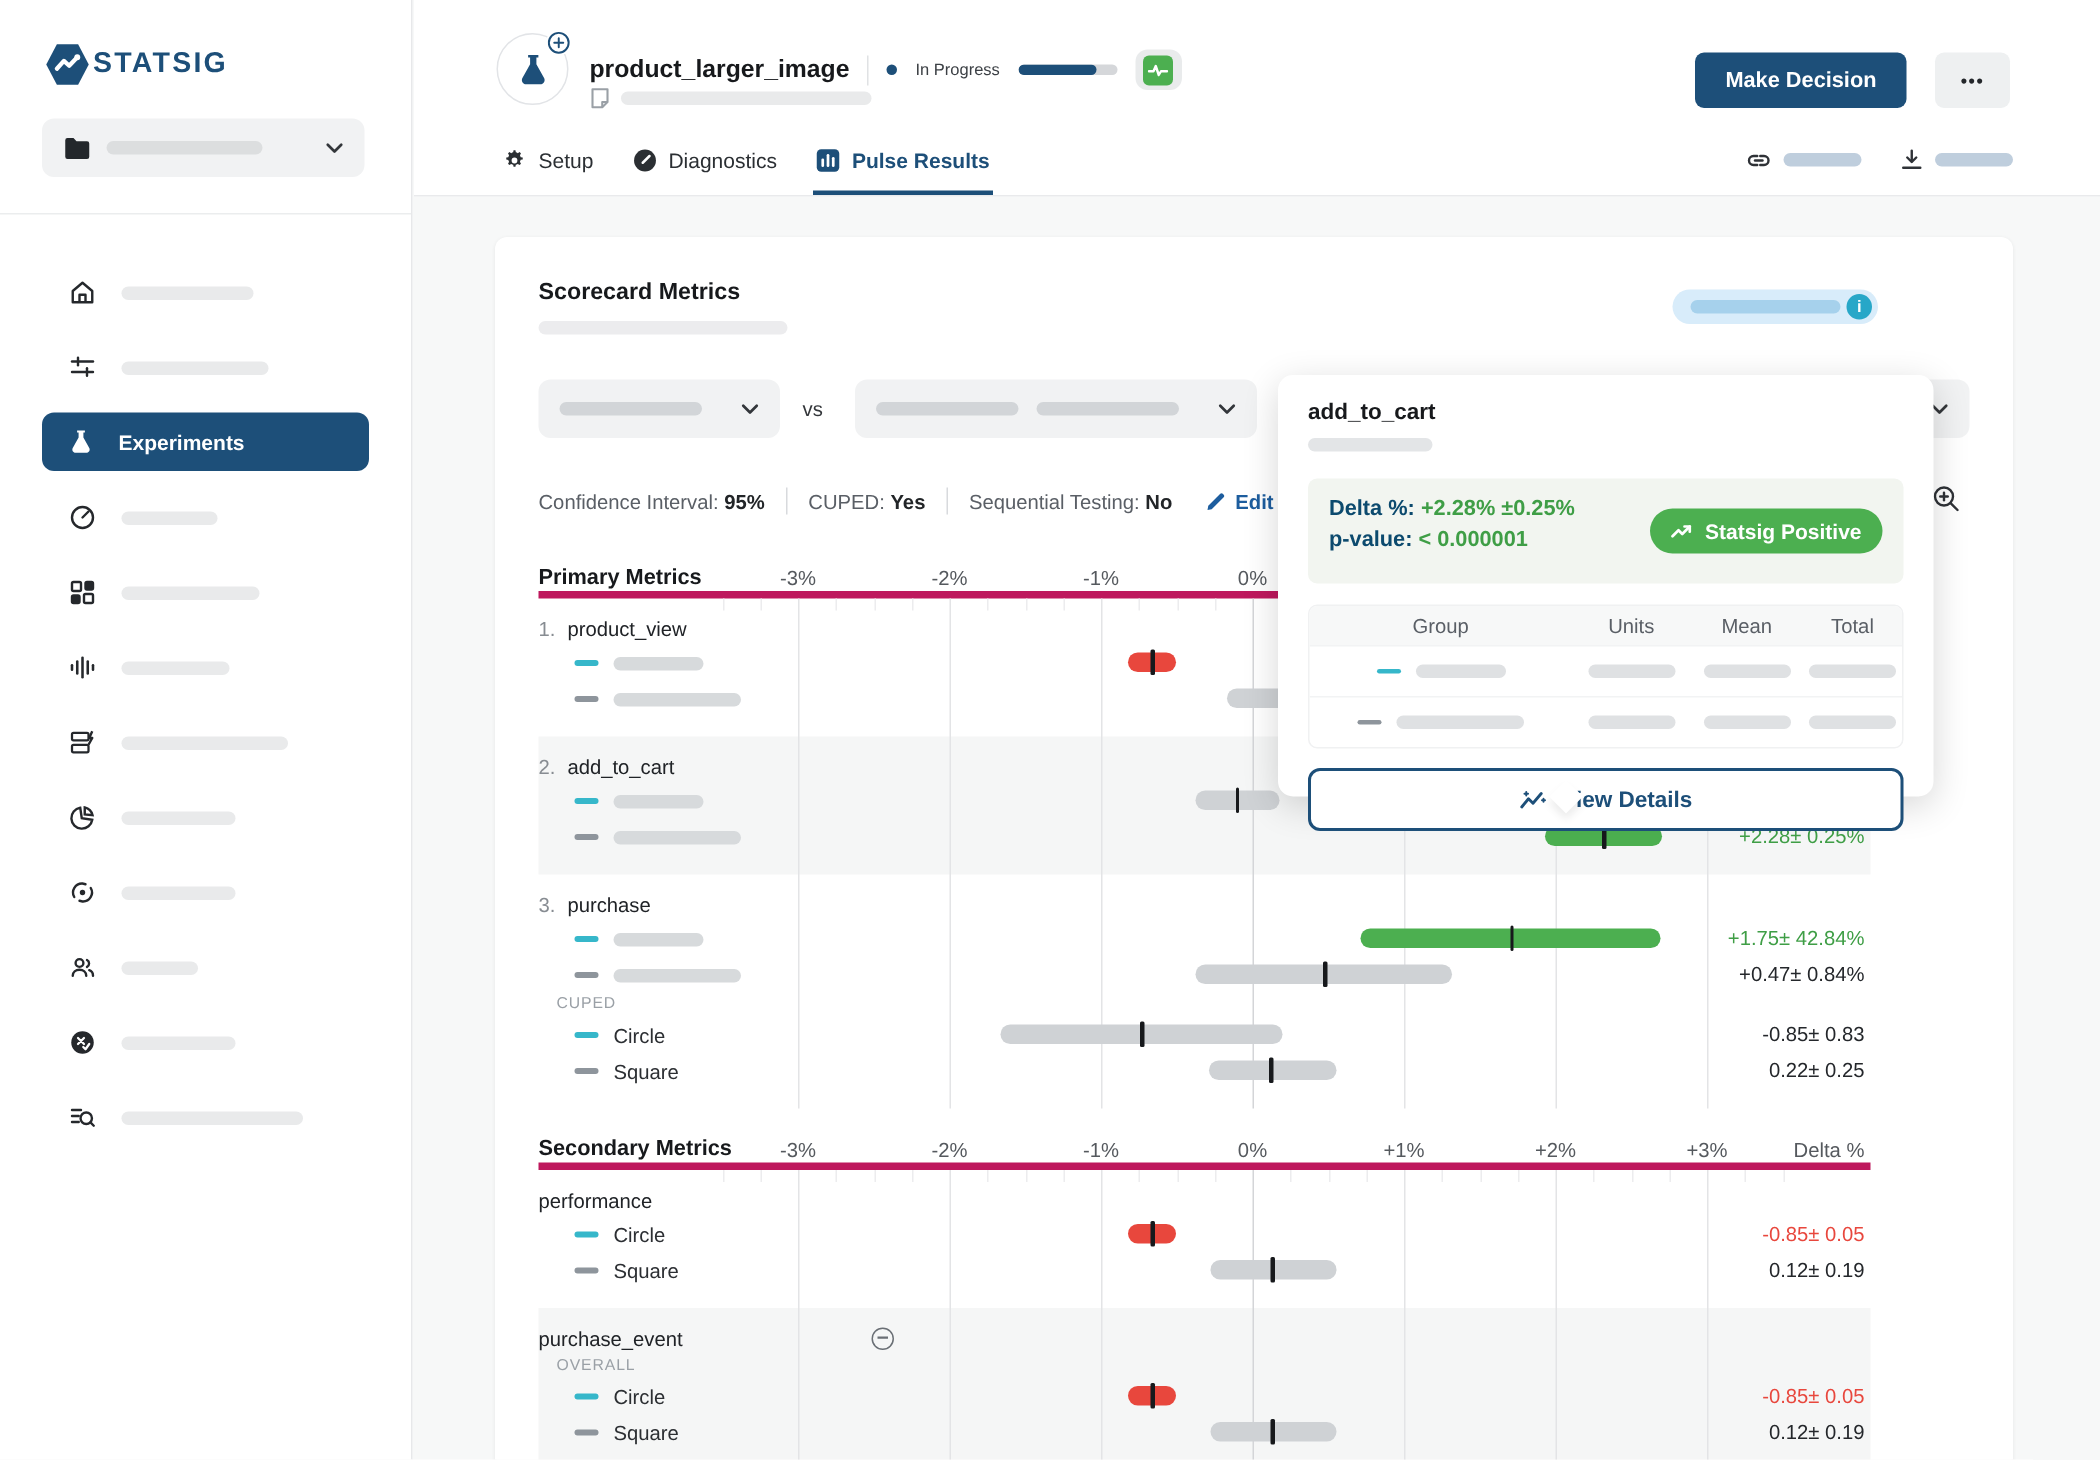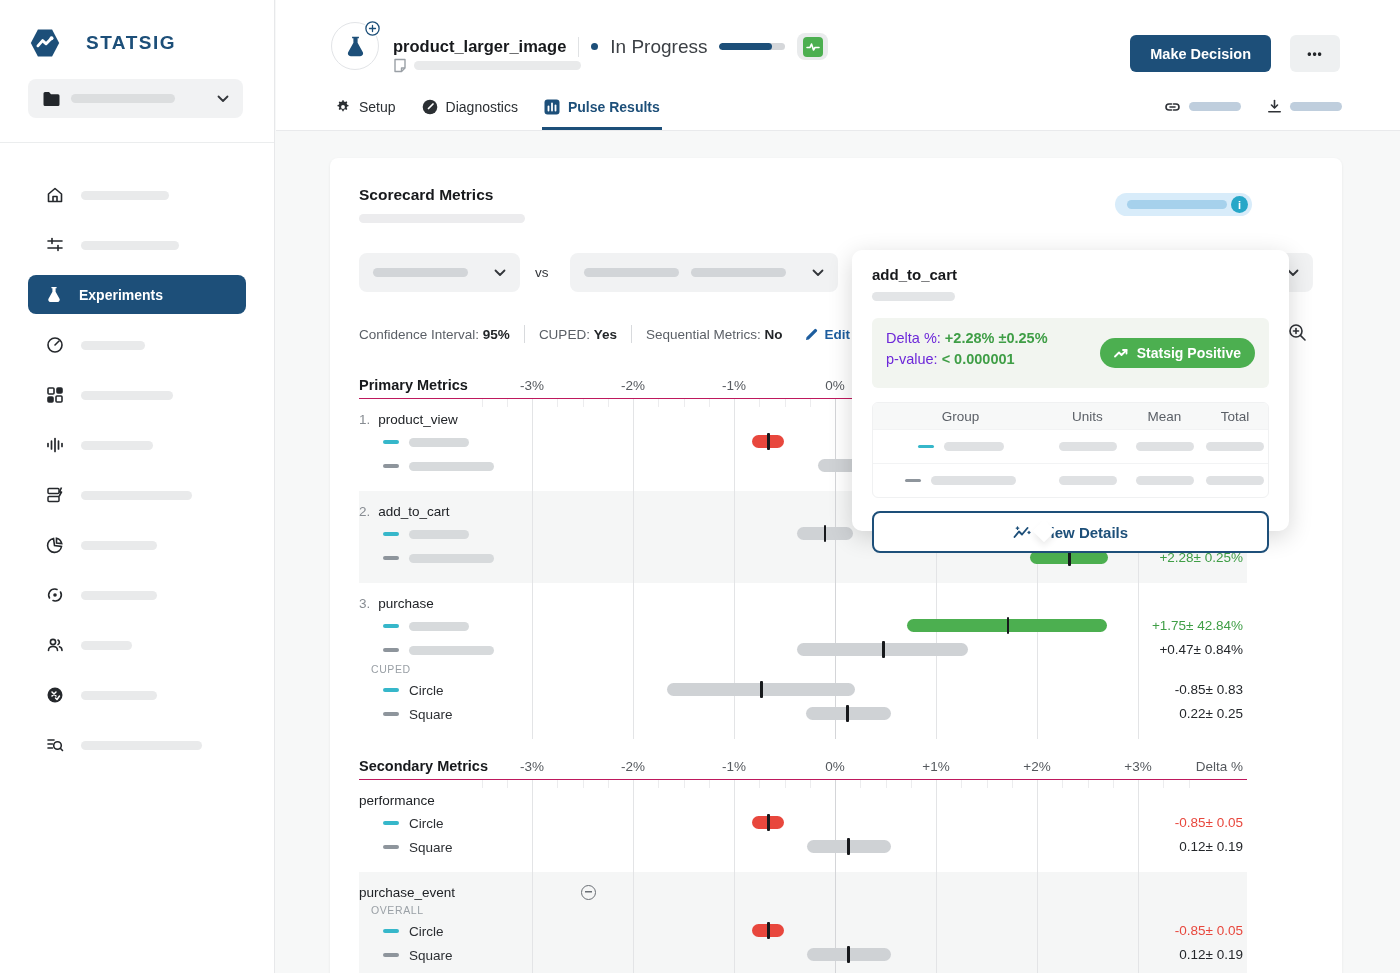--- a/index.html
+++ b/index.html
@@ -2,41 +2,41 @@
 <html><head>
 <meta charset="utf-8">
 <style>
   * { margin:0; padding:0; box-sizing:border-box; }
   html,body { width:1400px; height:973px; overflow:hidden; }
   body { font-family:"Liberation Sans", sans-serif; background:#f7f8f8; position:relative; color:#24272b; }
   .ph { display:inline-block; height:9px; border-radius:5px; background:#e9eaeb; }
 
   
   .sidebar { position:absolute; left:0; top:0; width:275px; height:973px; background:#fff; border-right:1px solid #e7e8ea; z-index:10; }
-  .logo { display:flex; align-items:center; gap:24px; margin:26px 0 0 28px; }
+  .logo { display:flex; align-items:center; gap:0; margin:26px 0 0 28px; }
   .logo-text { font-size:19px; font-weight:800; letter-spacing:1.5px; color:#1d4f79; }
   .proj-dd { position:absolute; left:28px; top:79px; width:215px; height:39px; background:#f1f2f3; border-radius:8px; display:flex; align-items:center; padding:0 14px; gap:10px; cursor:pointer; }
   .proj-dd .ph { width:104px; background:#dcdedf; }
   .proj-dd .chev { margin-left:auto; }
   .sb-divider { position:absolute; left:0; top:142px; width:100%; height:1px; background:#ebedee; }
   .sb-nav { position:absolute; top:156px; left:0; right:0; padding-top:14px; }
   .sb-item { height:50px; margin:0 28px; display:flex; align-items:center; gap:17px; padding-left:18px; cursor:pointer; border-radius:8px; }
   .sb-item svg { flex:none; }
   .sb-item.active { background:#1d4f79; height:39px; margin-top:5px; margin-bottom:6px; }
   .sb-item.active .sb-label { color:#fff; font-size:14px; font-weight:700; }
 
   
   .topbar { position:absolute; left:276px; top:0; width:1124px; height:131px; background:#fff; border-bottom:1px solid #e9eaec; z-index:5; }
   .exp-avatar { position:absolute; left:55px; top:22px; width:48px; height:48px; border:1px solid #e2e4e7; border-radius:50%; background:#fff; display:flex; align-items:center; justify-content:center; }
   .plus-badge { position:absolute; right:-3px; top:-3px; width:17px; height:17px; background:#fff; border-radius:50%; display:flex; align-items:center; justify-content:center; }
   .exp-title-row { position:absolute; left:117px; top:33px; display:flex; align-items:center; gap:12px; white-space:nowrap; }
   .exp-title { font-size:16.5px; font-weight:700; color:#17191c; }
   .vdiv { width:1px; height:20px; background:#e0e2e4; }
   .status-dot { width:7px; height:7px; border-radius:50%; background:#1d4f79; }
-  .status-text { font-size:19px; color:#3c4045; }
+  .status-text { font-size:11px; color:#3c4045; }
   .progress { width:66px; height:7px; border-radius:4px; background:#d5d7da; overflow:hidden; }
   .progress .fill { display:block; height:100%; width:79%; background:#1d4f79; border-radius:4px; }
   .health-chip { width:31px; height:27px; background:#e9ebec; border-radius:8px; display:flex; align-items:center; justify-content:center; cursor:pointer; }
   .health-ico { width:20px; height:20px; background:#4caf50; border-radius:4px; display:flex; align-items:center; justify-content:center; }
   .exp-desc-row { position:absolute; left:117px; top:58px; display:flex; align-items:center; gap:7px; }
   .exp-desc-row .ph { width:167px; }
   .actions-row { position:absolute; right:60px; top:35px; display:flex; gap:19px; }
   .btn-primary { background:#1d4f79; color:#fff; font-family:inherit; font-size:14.5px; font-weight:700; border:none; border-radius:6px; height:37px; padding:0 20px; cursor:pointer; }
   .btn-more { background:#eef0f1; color:#24272b; font-family:inherit; font-size:12px; font-weight:700; letter-spacing:1px; border:none; border-radius:6px; height:37px; width:50px; cursor:pointer; }
   .share-row { position:absolute; right:58px; top:99px; display:flex; align-items:center; gap:8px; }
@@ -62,21 +62,21 @@
   .vs { position:absolute; left:205px; top:107px; font-size:13.5px; color:#33363a; }
   .settings-row { position:absolute; left:29px; top:167px; display:flex; align-items:center; gap:14px; font-size:13.5px; color:#5a5f66; }
   .settings-row b { color:#222528;margin-top:48px; }
   .sdiv { width:1px; height:18px; background:#d8dadd; }
   .edit-link { display:flex; align-items:center; gap:6px; color:#1d5d9e; font-weight:700; cursor:pointer; margin-left:8px; }
   .zoom-ico { position:absolute; left:958px; top:165px; cursor:pointer; }
 
   
   #chart-root { position:absolute; left:0; top:219px; width:1012px; }
   .chart-section + .chart-section { margin-top:19px; }
-  .sec-head { position:relative; margin-left:29px; width:888px; height:22px; border-bottom:1px solid #be185d; }
+  .sec-head { position:relative; margin-left:29px; width:888px; height:22px; border-bottom:5px solid #be185d; }
   .sec-title { position:absolute; left:0; top:0; font-size:14.5px; font-weight:700; color:#17191c; }
   .tick-label { position:absolute; top:1px; transform:translateX(-50%); font-size:13.5px; color:#55595e; }
   .delta-head { position:absolute; right:4px; top:1px; font-size:13.5px; color:#55595e; }
   .plot { position:relative; margin-left:29px; width:888px; }
   .gridline { position:absolute; top:0; bottom:0; width:1px; background:#e3e4e6; z-index:2; pointer-events:none; }
   .gridline.zero { background:#d4d5d8; }
   .minor { position:absolute; top:0; height:8px; width:1px; background:#ececee; z-index:2; pointer-events:none; }
   .mrow { position:relative; padding:10px 0 14px; }
   .mrow.shaded { background:#f5f6f6; }
   .mrow-label { position:relative; z-index:3; height:20px; display:flex; align-items:center; gap:8px; font-size:13.5px; }
@@ -92,21 +92,21 @@
   .bar { position:absolute; top:4px; height:13px; border-radius:7px; z-index:3; cursor:pointer; }
   .btick { position:absolute; top:2px; width:2.5px; height:17px; background:#17191c; border-radius:1px; z-index:4; }
   .val { position:absolute; left:734px; width:150px; top:3px; text-align:right; font-size:13.5px; }
 
   
   .popup { position:absolute; left:852px; top:250px; width:437px; height:281px; background:#fff; border-radius:10px; box-shadow:0 6px 24px rgba(0,0,0,.16); z-index:50; padding:16px 20px; }
   .popup-caret { position:absolute; left:184px; bottom:-8px; width:16px; height:16px; background:#fff; transform:rotate(45deg); box-shadow:3px 3px 6px rgba(0,0,0,.08); }
   .popup-title { font-size:15px; font-weight:700; color:#17191c; }
   .popup-ph { margin-top:9px; width:83px; background:#e3e5e7; }
   .delta-box { position:relative; margin-top:13px; height:70px; background:#f2f5f0; border-radius:6px; padding:12px 14px; font-size:14.5px; }
-  .delta-box .lbl { color:#6d28d9; font-weight:400; }
+  .delta-box .lbl { color:#0c4a6e; font-weight:700; }
   .delta-box .grn { color:#3f9e46; font-weight:700; }
   .delta-box .line2 { margin-top:5px; }
   .pos-badge { position:absolute; right:14px; top:20px; height:30px; border-radius:15px; background:#4caf50; color:#fff; font-size:14px; font-weight:700; display:flex; align-items:center; gap:8px; padding:0 14px; }
   .ptable { margin-top:14px; border:1px solid #f0f1f2; border-radius:6px; overflow:hidden; }
   .ptable .hrow { display:grid; grid-template-columns:175px 79px 75px 66px; background:#f7f8f8; height:26px; align-items:center; }
   .ptable .hcell { text-align:center; font-size:13.5px; color:#5a5f66; }
   .ptable .drow { display:grid; grid-template-columns:175px 79px 75px 66px; height:34px; align-items:center; border-top:1px solid #f2f3f4; }
   .pcell { display:flex; justify-content:center; align-items:center; gap:10px; }
   .pcell .lph { background:#dfe1e3; }
   .view-details { margin-top:13px; height:42px; width:100%; background:#fff; border:2px solid #1d4f79; border-radius:8px; display:flex; align-items:center; justify-content:center; gap:10px; color:#1d4f79; font-size:15px; font-weight:700; cursor:pointer; font-family:inherit; }
@@ -342,21 +342,21 @@
     <svg class="chev" width="12" height="8" viewBox="0 0 12 8">
         <polyline points="1.5,1.5 6,6 10.5,1.5" stroke="#33363a" stroke-width="1.8" fill="none" stroke-linecap="round" stroke-linejoin="round"></polyline>
       </svg>
   </div>
 
   <div class="settings-row">
     <span><span>Confidence Interval:</span> <b>95%</b></span>
     <span class="sdiv"></span>
     <span><span>CUPED:</span> <b>Yes</b></span>
     <span class="sdiv"></span>
-    <span><span>Sequential Metrics:</span> <b>No</b></span>
+    <span><span>Sequential Testing:</span> <b>No</b></span>
     <span class="edit-link">
       <svg width="14" height="14" viewBox="0 0 14 14">
           <path d="M1.5 10.2 L9.5 2.2 a1.2 1.2 0 0 1 1.7 0 l0.6 0.6 a1.2 1.2 0 0 1 0 1.7 L3.8 12.5 L1 13 Z" fill="#1d5d9e"></path>
         </svg>
       <span>Edit</span>
     </span>
   </div>
 
   <svg class="zoom-ico" width="19" height="19" viewBox="0 0 19 19" fill="none" stroke="#2f3237" stroke-width="1.6" stroke-linecap="round">
       <circle cx="8" cy="8" r="6"></circle>

